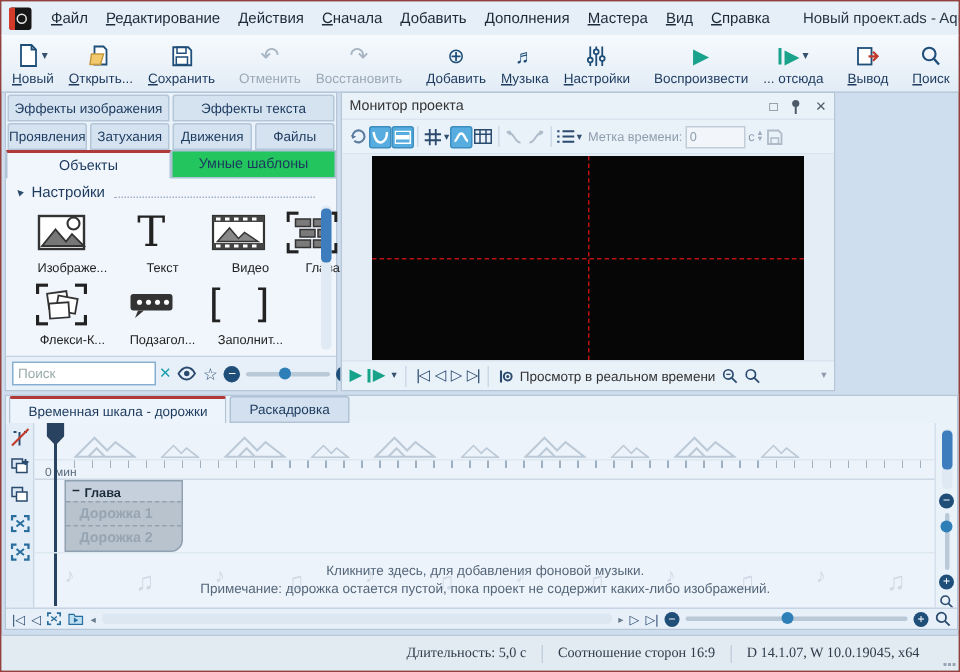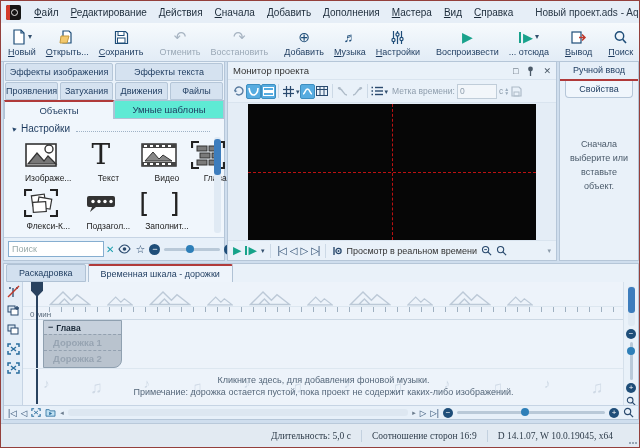--- a/index.html
+++ b/index.html
@@ -28,21 +28,21 @@
   .caret{font-size:8px;color:#33506e;line-height:1;}
   .caret.sm{font-size:7px;}
   
   .left-panel{position:absolute;left:2px;top:60px;width:222px;height:200px;background:#eaf2fa;
               border:1px solid #b5c6d8;box-sizing:border-box;display:flex;flex-direction:column;}
   .lp-row{display:flex;}
   .lp-tab{flex:1;height:16px;line-height:16px;text-align:center;font-size:9px;color:#1c3a5e;
           background:#d5e2f0;border:1px solid #b5c6d8;border-radius:2px 2px 0 0;margin:1px 1px 0;
           overflow:hidden;white-space:nowrap;}
   .lp-main-tab{flex:1;height:19px;line-height:18px;text-align:center;font-size:9.5px;color:#1c3a5e;
-          background:#5eead4;border:1px solid #b0c2d5;box-sizing:border-box;}
+          background:#22c55e;border:1px solid #b0c2d5;box-sizing:border-box;}
   .lp-main-tab.active{background:#f0f6fc;border-top:2px solid #b03a3a;border-bottom:none;}
   .lp-content{flex:1;background:#f0f6fc;position:relative;padding:3px 12px 0 6px;}
   .lp-section{display:flex;align-items:center;gap:4px;height:13px;}
   .tri{font-size:7px;color:#2a4a6e;transform:rotate(-45deg);}
   .sec-lbl{font-size:10px;color:#1c3a5e;}
   .leader{flex:1;border-bottom:1px dotted #9fb2c6;margin:5px 2px 0;}
   .obj-grid{display:grid;grid-template-columns:repeat(4,1fr);margin-top:3px;row-gap:3px;}
   .obj-item{display:flex;flex-direction:column;align-items:center;}
   .obj-ic{height:34px;display:flex;align-items:center;justify-content:center;color:#333;}
   .obj-lbl{font-size:8.5px;color:#222;white-space:nowrap;margin-top:1px;padding-left:15px;}
@@ -557,30 +557,25 @@
       <span>
         <svg width="11" height="11" viewBox="0 0 12 12">
             <circle cx="5" cy="5" r="3.4" fill="none" stroke="#2a4a6e" stroke-width="1.2"></circle>
             <line x1="7.5" y1="7.5" x2="11" y2="11" stroke="#2a4a6e" stroke-width="1.3"></line>
           </svg>
         </span>
       <span class="caret sm" style="margin-left:auto;color:#8d9cab;">▾</span>
     </div>
   </div>
 
-  <div class="right-panel">
-    <div class="rp-tab1">Ручной ввод</div>
-    <div class="rp-tab2">Свойства</div>
-    <div class="rp-hint">Сначала выберите или вставьте объект.</div>
-  </div>
 
   <div class="timeline">
     <div class="tl-tabs">
+      <div class="tl-tab active">Временная шкала - дорожки</div>
       <div class="tl-tab">Раскадровка</div>
-      <div class="tl-tab active">Временная шкала - дорожки</div>
     </div>
     <div class="tl-body">
       <div class="tl-left">
         <span>
           <svg width="13" height="13" viewBox="0 0 13 13">
               <g stroke="#2a4a6e" stroke-width="1.3">
                 <line x1="2" y1="3" x2="5" y2="3" stroke-dasharray="2 1.5"></line>
                 <line x1="6" y1="3" x2="6" y2="12"></line>
                 <line x1="9" y1="3" x2="12" y2="3" stroke-dasharray="2 1.5"></line>
               </g>

